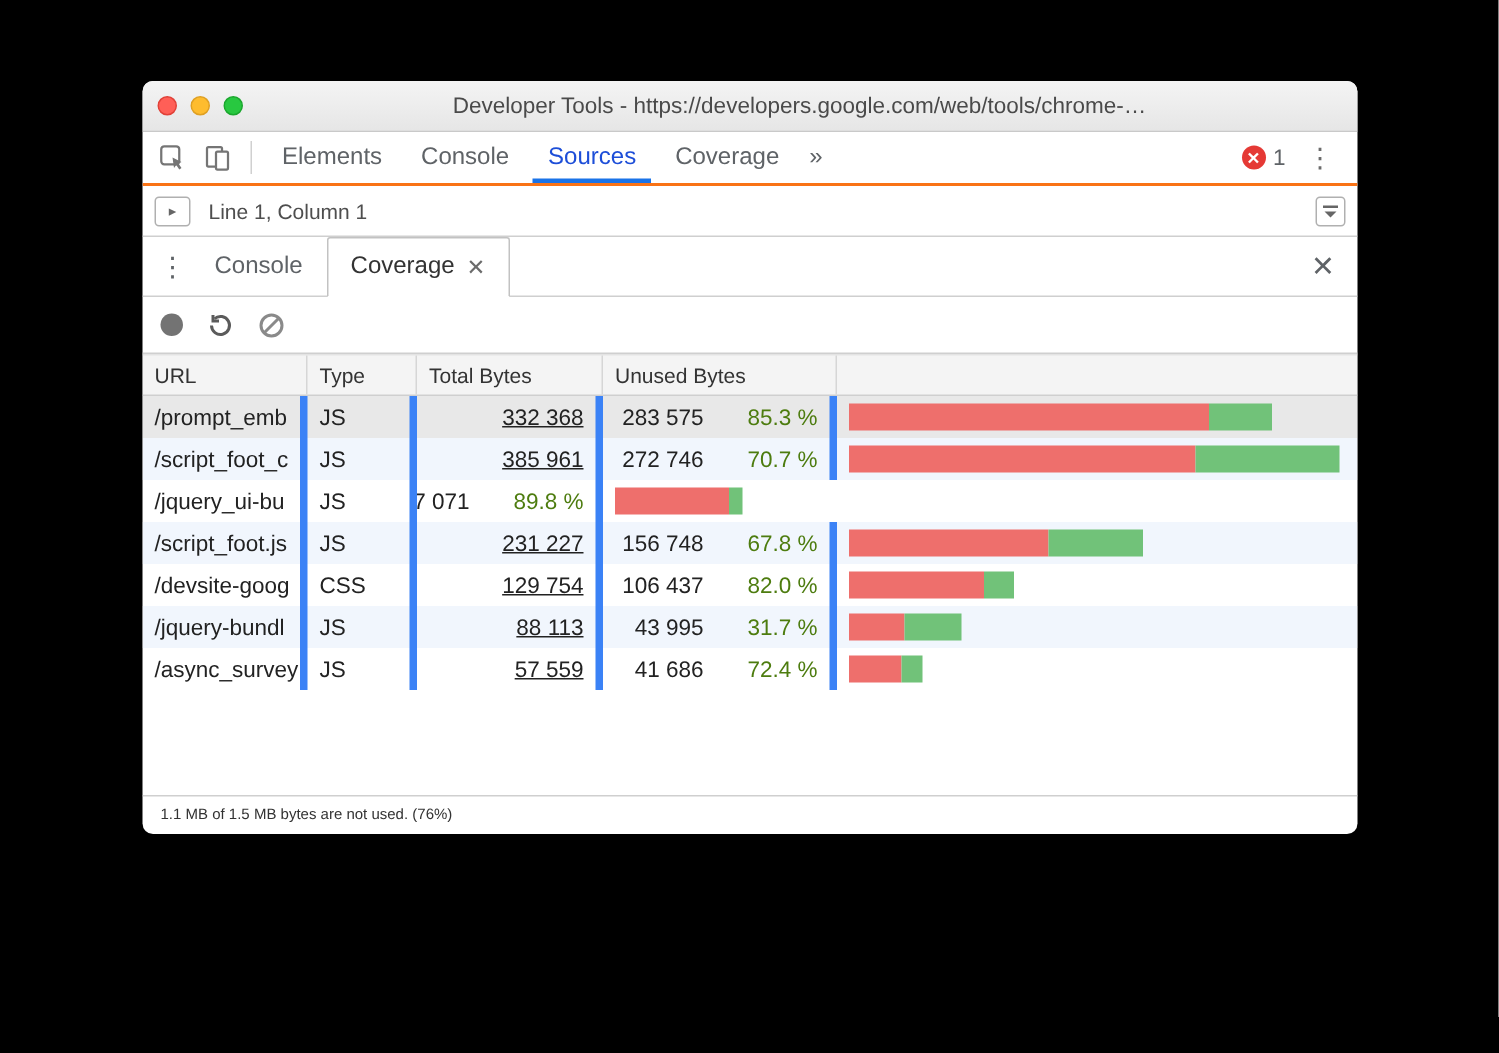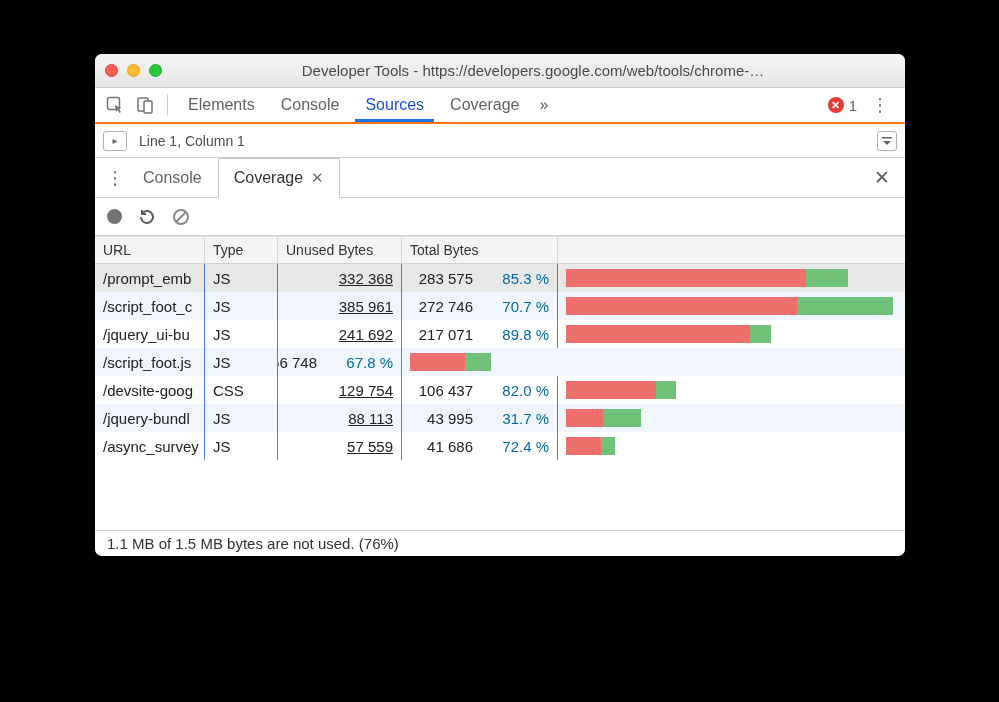--- a/index.html
+++ b/index.html
@@ -77,30 +77,30 @@
     height:28px; background:#f4f4f4;
     border-top:1px solid #e3e3e3; border-bottom:1px solid #cfcfcf;
     font-size:14px; color:#333;
   }
   .th { padding:0 8px; height:100%; display:flex; align-items:center; border-right:1px solid #d6d6d6; }
   .th:last-child { border-right:none; }
   .tbody { flex:1; }
   .trow { height:28px; }
   .trow:nth-child(even) { background:#f1f6fd; }
   .trow.sel { background:#e8e8e8; }
-  .td { padding:0 8px; height:100%; display:flex; align-items:center; border-right:1px solid #3b82f6; white-space:nowrap; overflow:hidden; }
+  .td { padding:0 8px; height:100%; display:flex; align-items:center; border-right:5px solid #3b82f6; white-space:nowrap; overflow:hidden; }
   .td.bar { border-right:none; padding:0 12px 0 8px; }
   .td.num { justify-content:flex-end; font-variant-numeric: tabular-nums; text-decoration: underline; }
   .td.unused { justify-content:flex-end; gap:22px; font-variant-numeric: tabular-nums; }
-  .pct { color:#0369a1; min-width:54px; text-align:right; }
+  .pct { color:#4d7c0f; min-width:54px; text-align:right; }
   .bar-track { height:18px; display:flex; align-items:stretch; }
   .bar-red   { background:#ee6f6c; }
   .bar-green { background:#71c279; }
   
-  .status { height:26px; border-top:1px solid #cfcfcf; display:flex; align-items:center; padding:0 12px; font-size:15px; color:#333; }
+  .status { height:26px; border-top:1px solid #cfcfcf; display:flex; align-items:center; padding:0 12px; font-size:10px; color:#333; }
   svg { display:block; }
 </style>
 </head>
 <body>
 
 <div class="window">
 
   <div class="titlebar">
     <div class="traffic">
       <div class="dot red"></div>
@@ -175,22 +175,22 @@
           <circle cx="9" cy="9" r="7"></circle>
           <line x1="4" y1="14" x2="14" y2="4"></line>
         </svg>
     </div>
   </div>
 
   <div class="table">
     <div class="thead">
       <div class="th">URL</div>
       <div class="th">Type</div>
+      <div class="th">Total Bytes</div>
       <div class="th">Unused Bytes</div>
-      <div class="th">Total Bytes</div>
       <div class="th"></div>
     </div>
     <div class="tbody" id="tbody">
         <div class="trow sel">
           <div class="td ">/prompt_emb</div>
           <div class="td ">JS</div>
           <div class="td num">332 368</div>
           <div class="td unused">
             <span>283 575</span>
             <span class="pct">85.3 %</span>
@@ -213,35 +213,35 @@
           <div class="td bar">
             <div class="bar-track" style="width: 100%;">
               <div class="bar-red" style="width: 70.6667%;"></div>
               <div class="bar-green" style="width: 29.3333%;"></div>
             </div>
           </div>
         </div>
         <div class="trow">
           <div class="td ">/jquery_ui-bu</div>
           <div class="td ">JS</div>
-          <div class="td num">241 692</div>
           <div class="td unused">
             <span>217 071</span>
             <span class="pct">89.8 %</span>
           </div>
           <div class="td bar">
             <div class="bar-track" style="width: 62.6208%;">
               <div class="bar-red" style="width: 89.8131%;"></div>
               <div class="bar-green" style="width: 10.1869%;"></div>
             </div>
           </div>
         </div>
         <div class="trow">
           <div class="td ">/script_foot.js</div>
           <div class="td ">JS</div>
+          <div class="td num">231 227</div>
           <div class="td unused">
             <span>156 748</span>
             <span class="pct">67.8 %</span>
           </div>
           <div class="td bar">
             <div class="bar-track" style="width: 59.9094%;">
               <div class="bar-red" style="width: 67.7897%;"></div>
               <div class="bar-green" style="width: 32.2103%;"></div>
             </div>
           </div>

